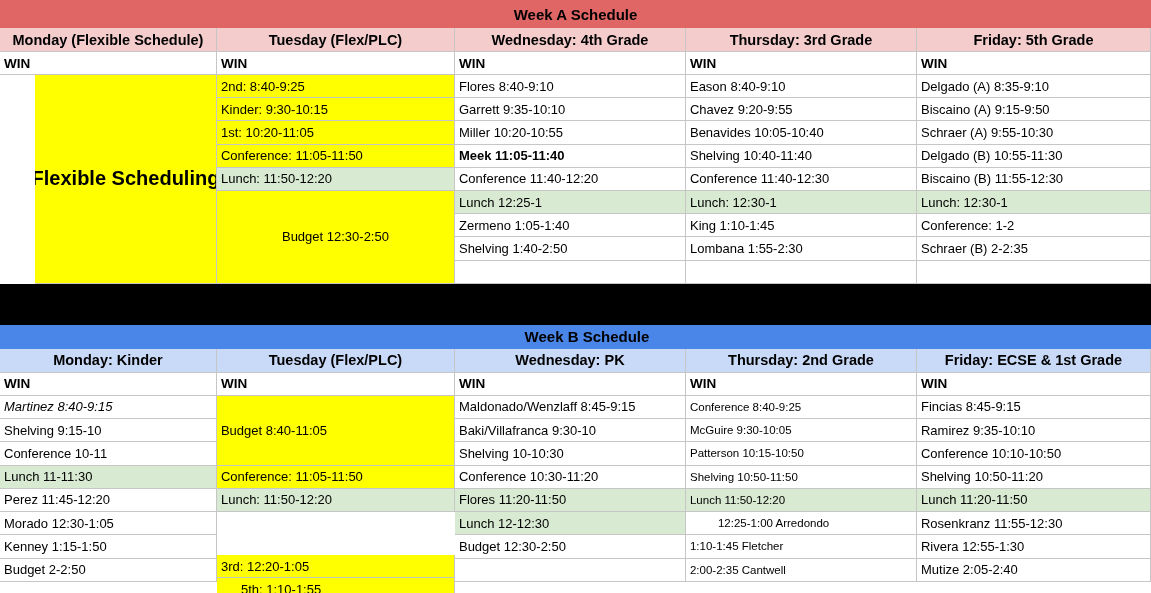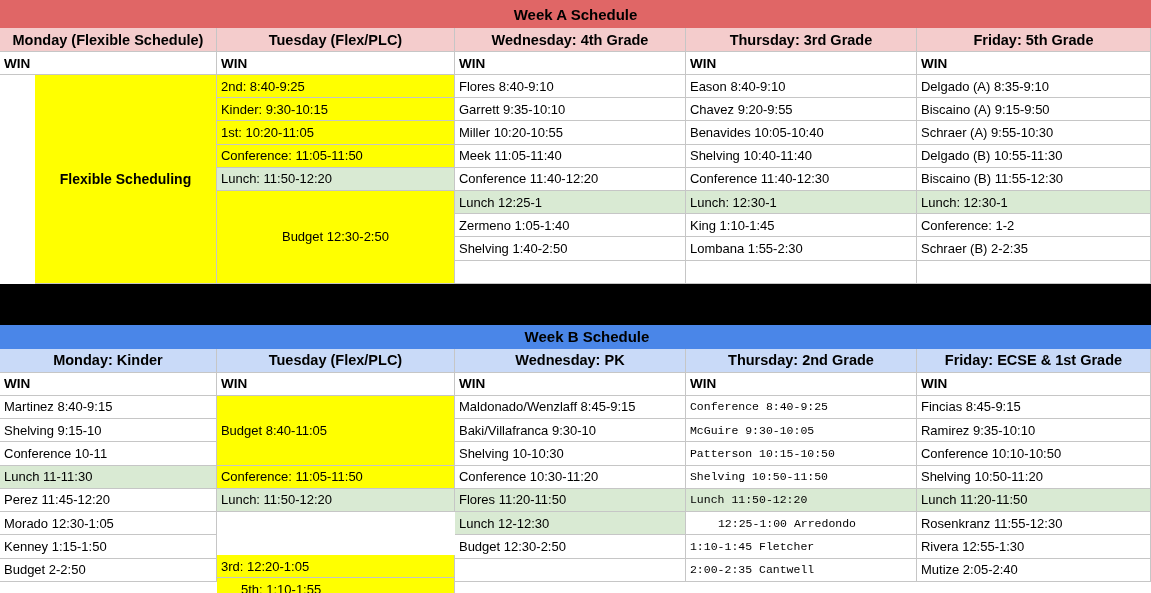--- a/index.html
+++ b/index.html
@@ -38,23 +38,23 @@
   .col { display: flex; flex-direction: column; }
   .cell {
     display: flex; align-items: center; padding-left: 4px;
     font-size: 13px; background: #fff;
     border-right: 1px solid var(--grid-line);
     border-bottom: 1px solid var(--grid-line);
     overflow: hidden; white-space: nowrap;
   }
   .cell.yellow { background: var(--yellow); }
   .cell.green  { background: var(--green); }
-  .cell.bold   { font-weight: bold; font-size: 14px; margin-left: 35px; }
+  .cell.bold   { font-weight: bold; font-size: 20px; margin-left: 35px; }
   .cell.center { justify-content: center; padding-left: 0; }
-  .col.small .cell { font-size: 11.5px; font-family: Liberation Mono, monospace; }
+  .col.small .cell { font-size: 11.5px; }
   .divider { height: 41px; background: var(--black-divider); }
 </style>
 </head>
 <body>
 
 <div class="sheet">
 
   <section class="week_a">
     <div class="titlebar red">Week A Schedule</div>
     <div class="grid-row">
@@ -80,21 +80,21 @@
           <div class="cell yellow" style="height: 23.2px;">Kinder: 9:30-10:15</div>
           <div class="cell yellow" style="height: 23.2px;">1st: 10:20-11:05</div>
           <div class="cell yellow" style="height: 23.2px;">Conference: 11:05-11:50</div>
           <div class="cell green" style="height: 23.2px;">Lunch: 11:50-12:20</div>
           <div class="cell yellow center" style="height: 92.8px;">Budget 12:30-2:50</div>
         </div>
         <div class="col">
           <div class="cell" style="height: 23.2px;">Flores 8:40-9:10</div>
           <div class="cell" style="height: 23.2px;">Garrett 9:35-10:10</div>
           <div class="cell" style="height: 23.2px;">Miller 10:20-10:55</div>
-          <div class="cell" style="height: 23.2px;">Meek 11:05-11:40</div>
+          <div class="cell" style="height: 23.2px; font-weight: bold;">Meek 11:05-11:40</div>
           <div class="cell" style="height: 23.2px;">Conference 11:40-12:20</div>
           <div class="cell green" style="height: 23.2px;">Lunch 12:25-1</div>
           <div class="cell" style="height: 23.2px;">Zermeno 1:05-1:40</div>
           <div class="cell" style="height: 23.2px;">Shelving 1:40-2:50</div>
           <div class="cell" style="height: 23.2px;"></div>
         </div>
         <div class="col">
           <div class="cell" style="height: 23.2px;">Eason 8:40-9:10</div>
           <div class="cell" style="height: 23.2px;">Chavez 9:20-9:55</div>
           <div class="cell" style="height: 23.2px;">Benavides 10:05-10:40</div>
@@ -132,21 +132,21 @@
       </div>
     <div class="grid-row">
         <div class="wcell">WIN</div>
         <div class="wcell">WIN</div>
         <div class="wcell">WIN</div>
         <div class="wcell">WIN</div>
         <div class="wcell">WIN</div>
       </div>
     <div class="grid-row">
         <div class="col">
-          <div class="cell" style="height: 23.25px;">Martinez 8:40-9:15</div>
+          <div class="cell" style="height: 23.25px; font-style: italic;">Martinez 8:40-9:15</div>
           <div class="cell" style="height: 23.25px;">Shelving 9:15-10</div>
           <div class="cell" style="height: 23.25px;">Conference 10-11</div>
           <div class="cell green" style="height: 23.25px;">Lunch 11-11:30</div>
           <div class="cell" style="height: 23.25px;">Perez 11:45-12:20</div>
           <div class="cell" style="height: 23.25px;">Morado 12:30-1:05</div>
           <div class="cell" style="height: 23.25px;">Kenney 1:15-1:50</div>
           <div class="cell" style="height: 23.25px;">Budget 2-2:50</div>
         </div>
         <div class="col">
           <div class="cell yellow" style="height: 69.75px;">Budget 8:40-11:05</div>

